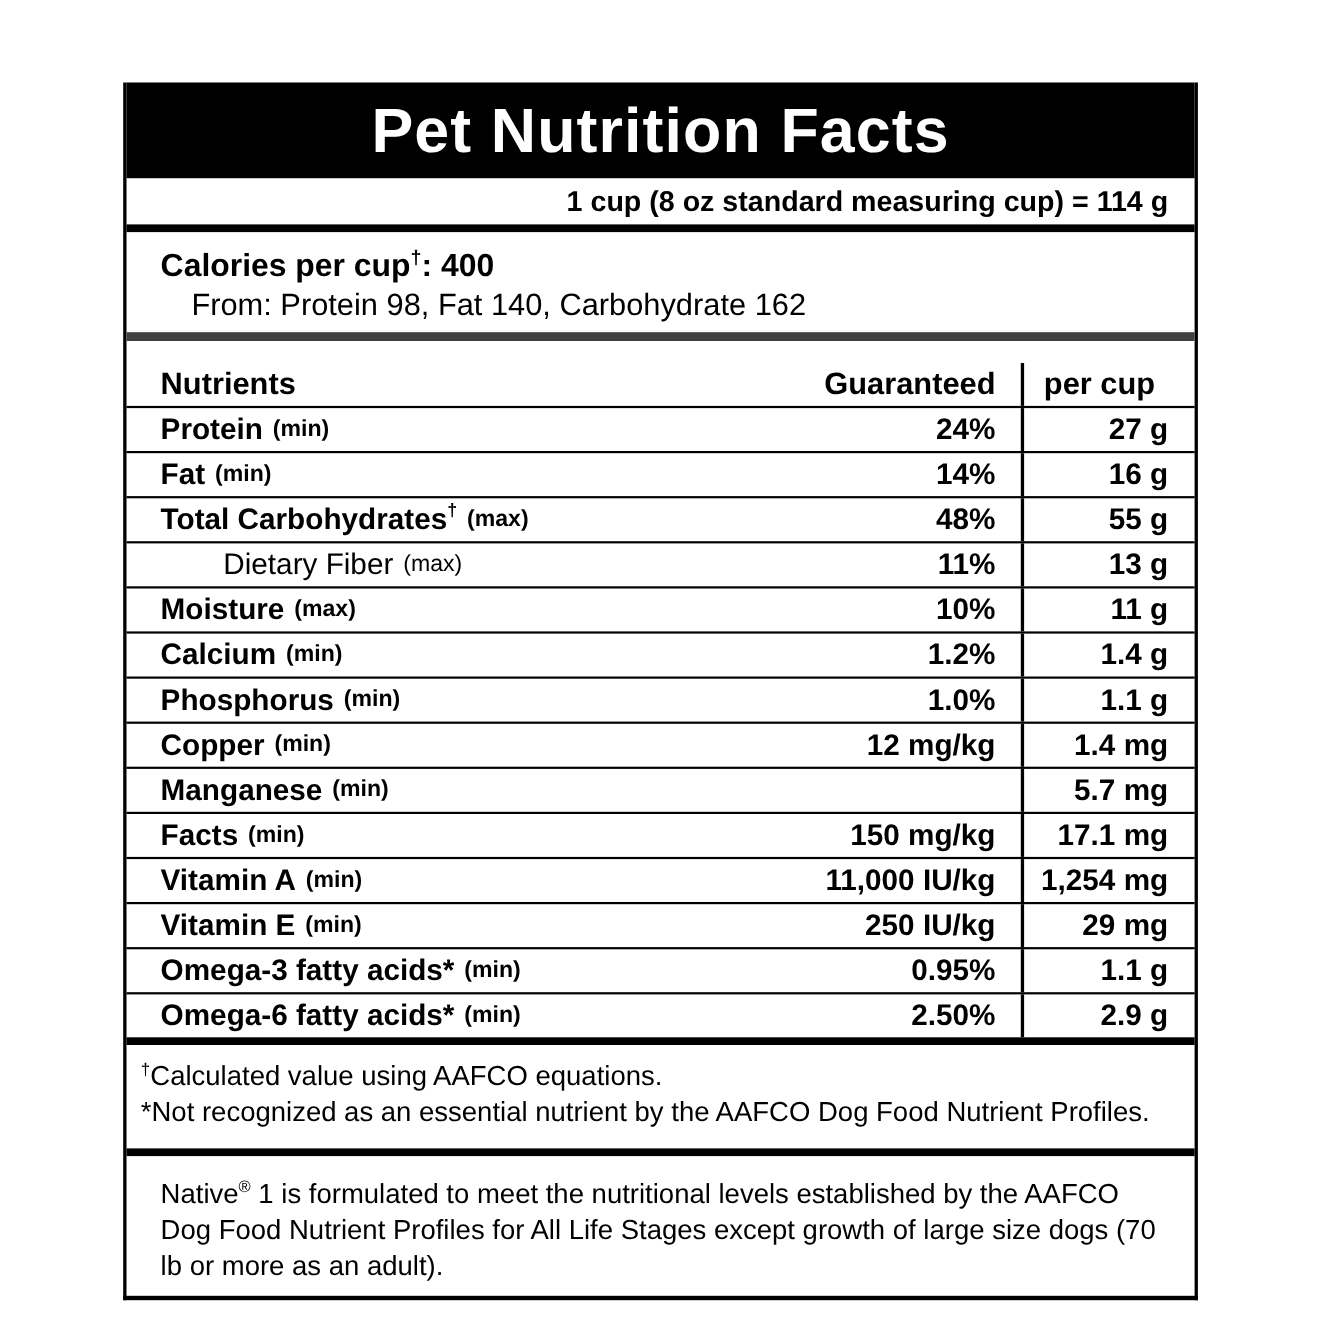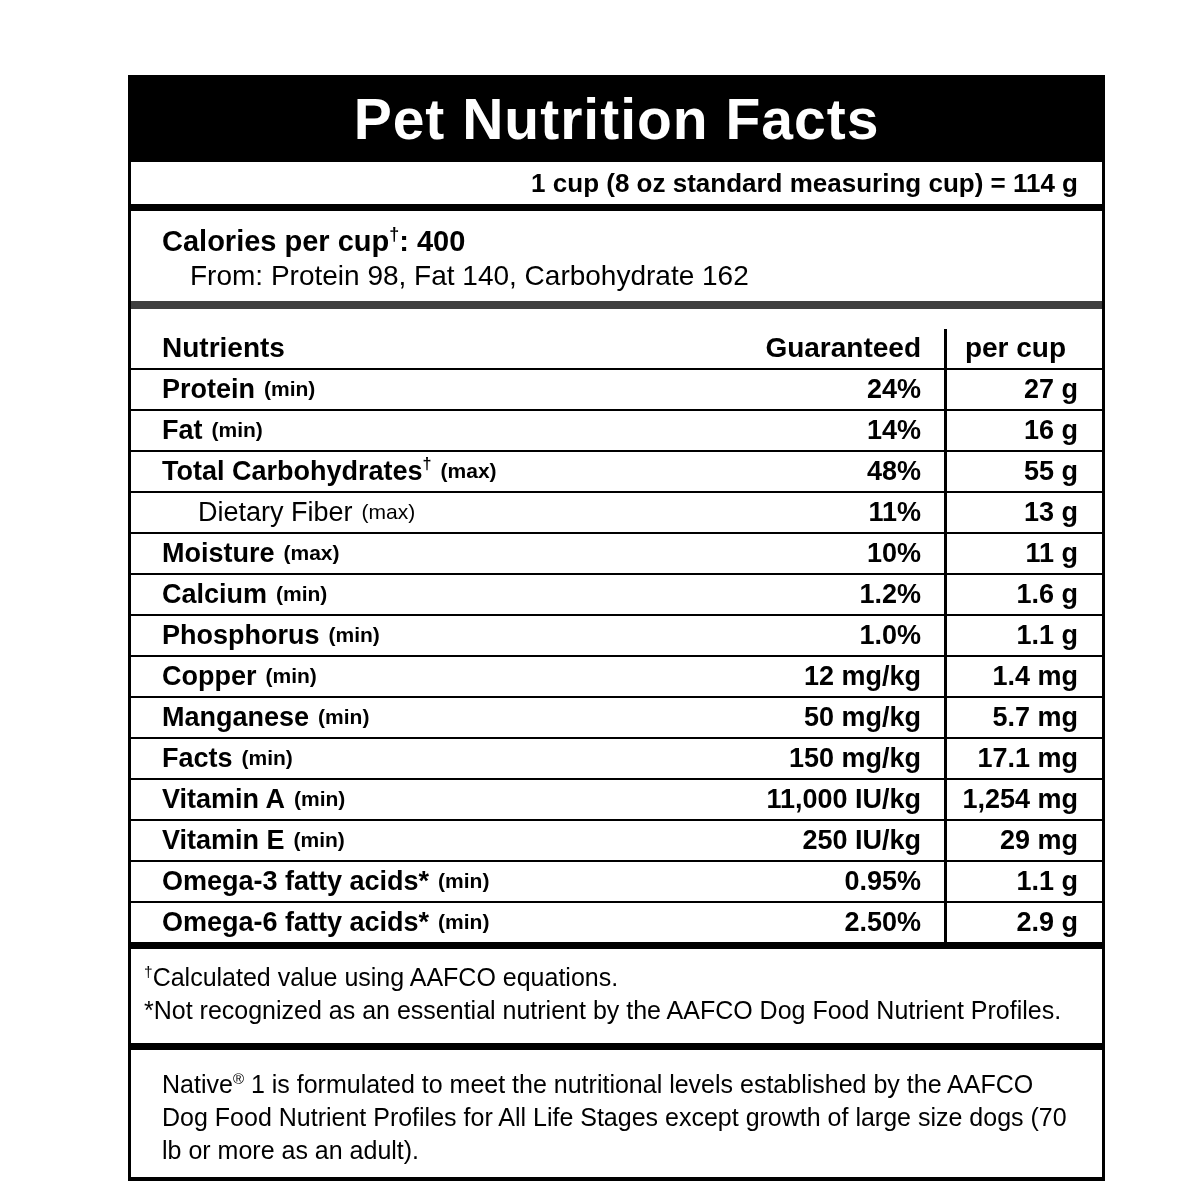--- a/index.html
+++ b/index.html
@@ -1,21 +1,21 @@
 <!DOCTYPE html>
 <html><head>
 <meta charset="utf-8">
 <style>
   html,body{margin:0;padding:0;background:#ffffff;}
   .canvas{
     position:relative;width:1200px;height:1200px;background:#ffffff;
     font-family:"Liberation Sans", sans-serif;color:#000;
   }
   .label{
-    position:absolute;left:128px;top:75px;width:977px;box-sizing:border-box;
+    position:absolute;left:112px;top:75px;width:977px;box-sizing:border-box;
     border-left:3px solid #000;border-right:3px solid #000;border-bottom:4px solid #000;
     background:#fff;
   }
   .title-band{
     height:87px;background:#000;color:#fff;display:flex;align-items:center;justify-content:center;
     font-weight:700;font-size:57px;letter-spacing:1px;white-space:nowrap;
   }
   .serving{
     height:42px;border-bottom:7px solid #000;display:flex;align-items:center;justify-content:flex-end;
     padding-right:24px;font-weight:700;font-size:26px;white-space:nowrap;
@@ -33,21 +33,21 @@
   .c-label{flex:1;display:flex;align-items:center;padding-left:31px;white-space:nowrap;min-width:0;}
   .c-label sup.mark{font-size:0.6em;vertical-align:super;line-height:0;position:relative;top:-8px;}
   .qual{font-size:21px;margin-left:9px;font-weight:700;}
   .c-guar{flex:0 0 230px;display:flex;align-items:center;justify-content:flex-end;padding-right:23px;white-space:nowrap;}
   .c-percup{
     flex:0 0 158px;box-sizing:border-box;border-left:3px solid #000;
     display:flex;align-items:center;justify-content:flex-end;padding-right:24px;white-space:nowrap;
   }
   .t-head{font-size:28px;margin-top:20px;}
   .t-head .c-percup{justify-content:center;padding-right:18px;}
-  .t-row.sub .c-label{padding-left:67px;font-weight:400;}
+  .t-row.sub .c-label{padding-left:88px;font-weight:400;}
   .t-row.sub .qual{font-weight:400;}
 
   .footnotes{border-top:7px solid #000;padding:6px 20px 16px 13px;font-size:25px;line-height:33px;font-weight:400;}
   .fn-line{white-space:nowrap;}
   .fn-line sup{font-size:0.62em;vertical-align:super;}
 
   .statement{border-top:7px solid #000;padding:12px 20px 10px 31px;font-size:25px;line-height:33px;font-weight:400;}
   .statement sup{font-size:0.6em;vertical-align:super;}
 </style>
 </head>
@@ -122,21 +122,21 @@
         <div class="c-percup">11 g</div>
       </div>
 
       <div class="t-row">
         <div class="c-label">
             <span>Calcium</span>
             <sup class="mark"></sup>
             <span class="qual">(min)</span>
           </div>
         <div class="c-guar">1.2%</div>
-        <div class="c-percup">1.6 g</div>
+        <div class="c-percup">1.4 g</div>
       </div>
 
       <div class="t-row">
         <div class="c-label">
             <span>Phosphorus</span>
             <sup class="mark"></sup>
             <span class="qual">(min)</span>
           </div>
         <div class="c-guar">1.0%</div>
         <div class="c-percup">1.1 g</div>
@@ -151,21 +151,20 @@
         <div class="c-guar">12 mg/kg</div>
         <div class="c-percup">1.4 mg</div>
       </div>
 
       <div class="t-row">
         <div class="c-label">
             <span>Manganese</span>
             <sup class="mark"></sup>
             <span class="qual">(min)</span>
           </div>
-        <div class="c-guar">50 mg/kg</div>
         <div class="c-percup">5.7 mg</div>
       </div>
 
       <div class="t-row">
         <div class="c-label">
             <span>Facts</span>
             <sup class="mark"></sup>
             <span class="qual">(min)</span>
           </div>
         <div class="c-guar">150 mg/kg</div>

